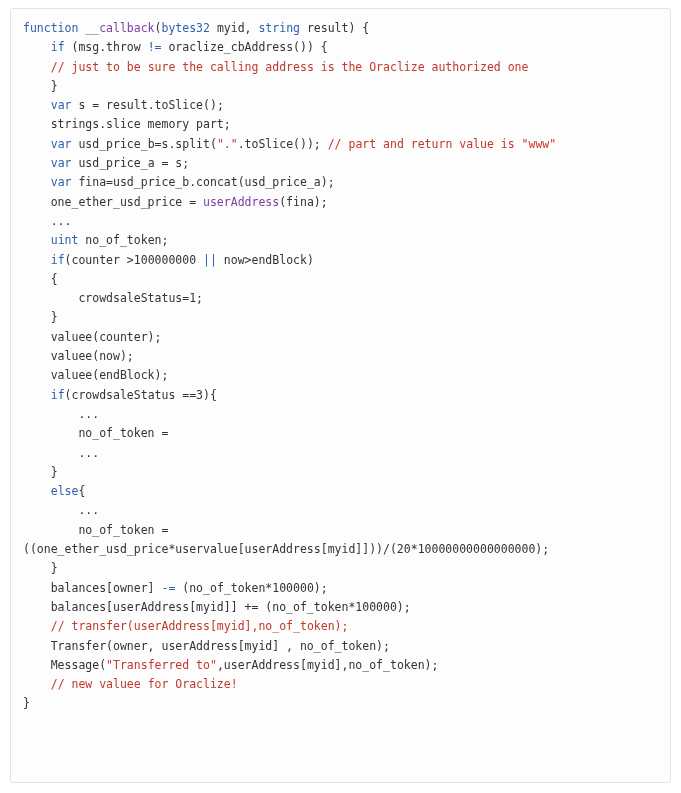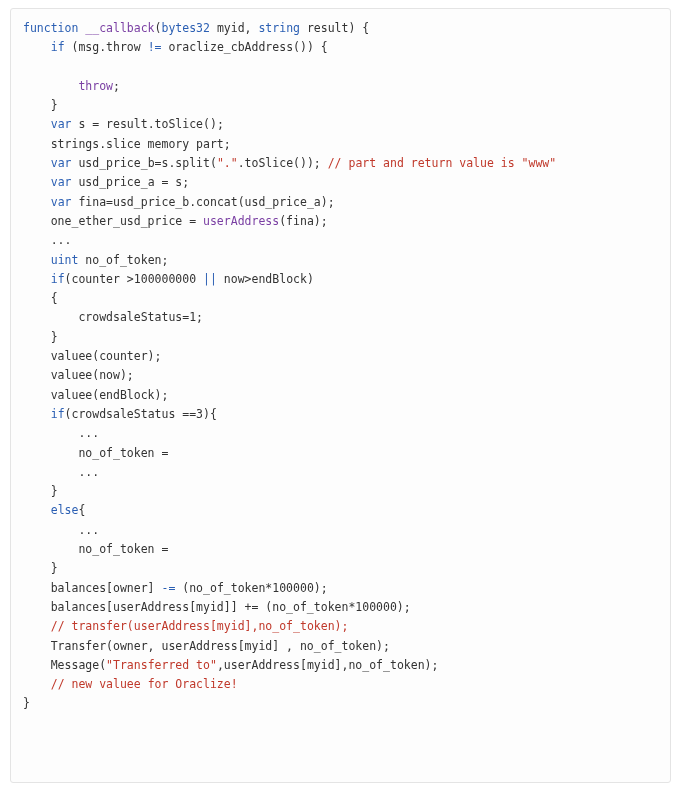--- a/index.html
+++ b/index.html
@@ -38,22 +38,21 @@
   .str     { color: #c0392b; }
   .op      { color: #2b5fb3; }
   .plain   { color: #333333; }
 </style>
 </head>
 <body>
 
 <div id="code-block">
     <div class="code-line"><span class="tok kw">function </span><span class="tok fn">__callback</span><span class="tok plain">(</span><span class="tok kw">bytes32</span><span class="tok plain"> myid, </span><span class="tok kw">string</span><span class="tok plain"> result) {</span></div>
     <div class="code-line"><span class="tok plain">    </span><span class="tok kw">if</span><span class="tok plain"> (msg.throw </span><span class="tok op">!=</span><span class="tok plain"> oraclize_cbAddress()) {</span></div>
-    <div class="code-line"><span class="tok plain">    </span></div>
-    <div class="code-line"><span class="tok plain">        </span><span class="tok fn">throw</span><span class="tok plain">;</span></div>
+    <div class="code-line"><span class="tok plain">    </span><span class="tok cmt">// just to be sure the calling address is the Oraclize authorized one</span></div>
     <div class="code-line"><span class="tok plain">    }</span></div>
     <div class="code-line"><span class="tok plain">    </span><span class="tok kw">var</span><span class="tok plain"> s = result.toSlice();</span></div>
     <div class="code-line"><span class="tok plain">    strings.slice memory part;</span></div>
     <div class="code-line"><span class="tok plain">    </span><span class="tok kw">var</span><span class="tok plain"> usd_price_b=s.split(</span><span class="tok str">"."</span><span class="tok plain">.toSlice()); </span><span class="tok cmt">// part and return value is "www"</span></div>
     <div class="code-line"><span class="tok plain">    </span><span class="tok kw">var</span><span class="tok plain"> usd_price_a = s;</span></div>
     <div class="code-line"><span class="tok plain">    </span><span class="tok kw">var</span><span class="tok plain"> fina=usd_price_b.concat(usd_price_a);</span></div>
     <div class="code-line"><span class="tok plain">    one_ether_usd_price = </span><span class="tok fn">userAddress</span><span class="tok plain">(fina);</span></div>
     <div class="code-line"><span class="tok plain">    ...</span></div>
     <div class="code-line"><span class="tok plain">    </span><span class="tok kw">uint</span><span class="tok plain"> no_of_token;</span></div>
     <div class="code-line"><span class="tok plain">    </span><span class="tok kw">if</span><span class="tok plain">(counter &gt;100000000 </span><span class="tok op">||</span><span class="tok plain"> now&gt;endBlock)</span></div>
@@ -64,20 +63,21 @@
     <div class="code-line"><span class="tok plain">    valuee(now);</span></div>
     <div class="code-line"><span class="tok plain">    valuee(endBlock);</span></div>
     <div class="code-line"><span class="tok plain">    </span><span class="tok kw">if</span><span class="tok plain">(crowdsaleStatus ==3){</span></div>
     <div class="code-line"><span class="tok plain">        ...</span></div>
     <div class="code-line"><span class="tok plain">        no_of_token =</span></div>
     <div class="code-line"><span class="tok plain">        ...</span></div>
     <div class="code-line"><span class="tok plain">    }</span></div>
     <div class="code-line"><span class="tok plain">    </span><span class="tok kw">else</span><span class="tok plain">{</span></div>
     <div class="code-line"><span class="tok plain">        ...</span></div>
     <div class="code-line"><span class="tok plain">        no_of_token =</span></div>
+    <div class="code-line"><span class="tok plain">((one_ether_usd_price*uservalue[userAddress[myid]]))/(20*10000000000000000);</span></div>
     <div class="code-line"><span class="tok plain">    }</span></div>
     <div class="code-line"><span class="tok plain">    balances[owner] </span><span class="tok op">-=</span><span class="tok plain"> (no_of_token*100000);</span></div>
     <div class="code-line"><span class="tok plain">    balances[userAddress[myid]] += (no_of_token*100000);</span></div>
     <div class="code-line"><span class="tok plain">    </span><span class="tok cmt">// transfer(userAddress[myid],no_of_token);</span></div>
     <div class="code-line"><span class="tok plain">    Transfer(owner, userAddress[myid] , no_of_token);</span></div>
     <div class="code-line"><span class="tok plain">    Message(</span><span class="tok str">"Transferred to"</span><span class="tok plain">,userAddress[myid],no_of_token);</span></div>
     <div class="code-line"><span class="tok plain">    </span><span class="tok cmt">// new valuee for Oraclize!</span></div>
     <div class="code-line"><span class="tok plain">}</span></div>
   </div>
 

